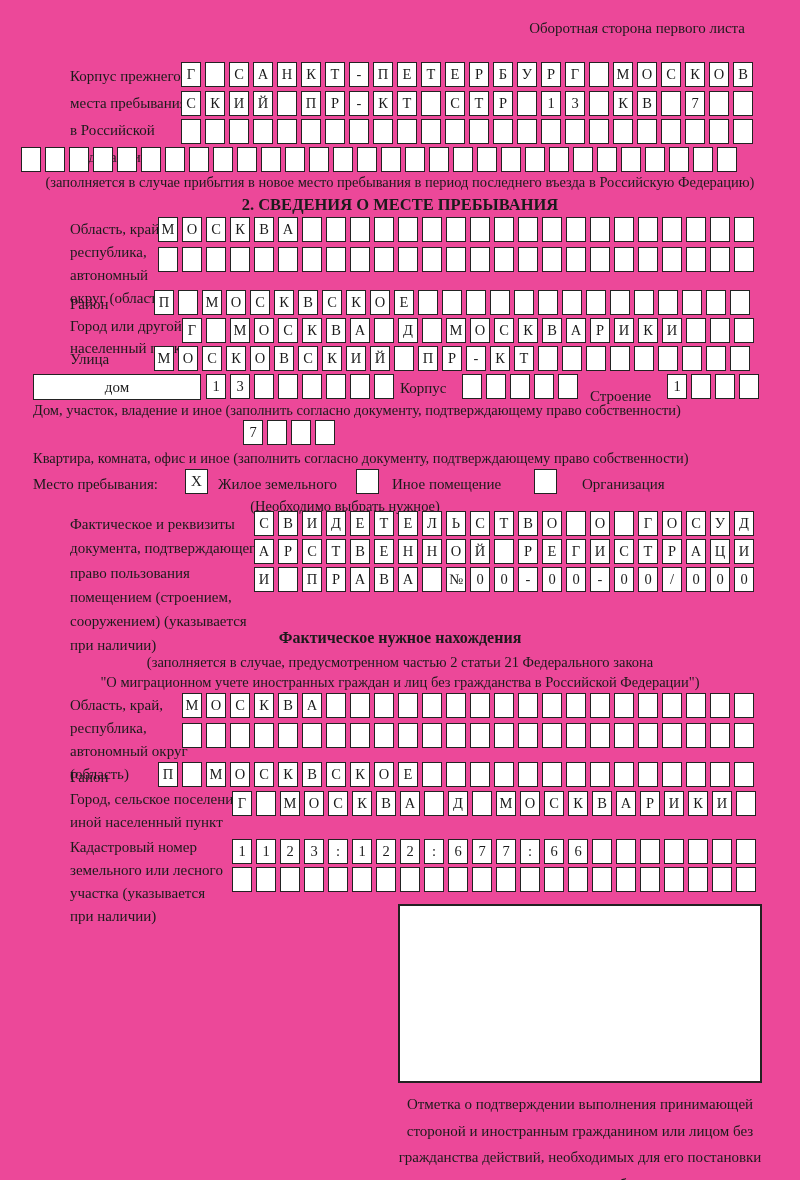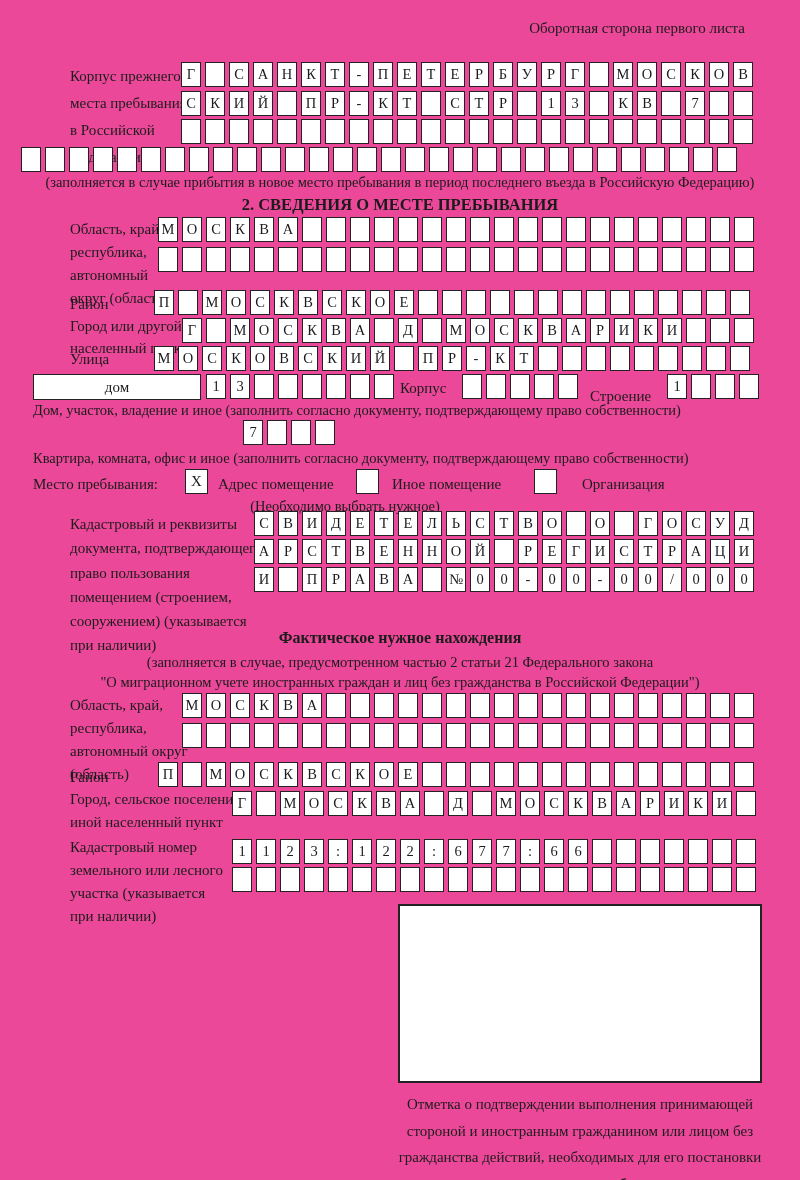--- a/index.html
+++ b/index.html
@@ -341,29 +341,29 @@
   <div class="cells" style="top:420px;left:243px;">
       <div class="cell">7</div>
       <div class="cell"></div>
       <div class="cell"></div>
       <div class="cell"></div>
     </div>
   <div class="abs caption nowrap" style="top:450px;left:33px;">Квартира, комната, офис и иное (заполнить согласно документу, подтверждающему право собственности)</div>
 
   <div class="abs label nowrap" style="top:473px;left:33px;">Место пребывания:</div>
   <div class="abs checkbox" style="top:469px;left:185px;">X</div>
-  <div class="abs label nowrap" style="top:473px;left:218px;">Адрес помещение</div>
+  <div class="abs label nowrap" style="top:473px;left:218px;">Жилое земельного</div>
   <div class="abs checkbox" style="top:469px;left:356px;"></div>
   <div class="abs label nowrap" style="top:473px;left:392px;">Иное помещение</div>
   <div class="abs checkbox" style="top:469px;left:534px;"></div>
   <div class="abs label nowrap" style="top:473px;left:582px;">Организация</div>
   <div class="abs caption" style="top:498px;left:120px;width:450px;text-align:center;">(Необходимо выбрать нужное)</div>
 
   <div class="abs label label-lines" style="top:512px;left:70px;line-height:24.3px;">
-    <div>Кадастровый и реквизиты</div>
+    <div>Фактическое и реквизиты</div>
     <div>документа, подтверждающего</div>
     <div>право пользования</div>
     <div>помещением (строением,</div>
     <div>сооружением) (указывается</div>
     <div>при наличии)</div>
   </div>
   <div class="cells" style="top:511px;left:254px;">
       <div class="cell">С</div>
       <div class="cell">В</div>
       <div class="cell">И</div>

